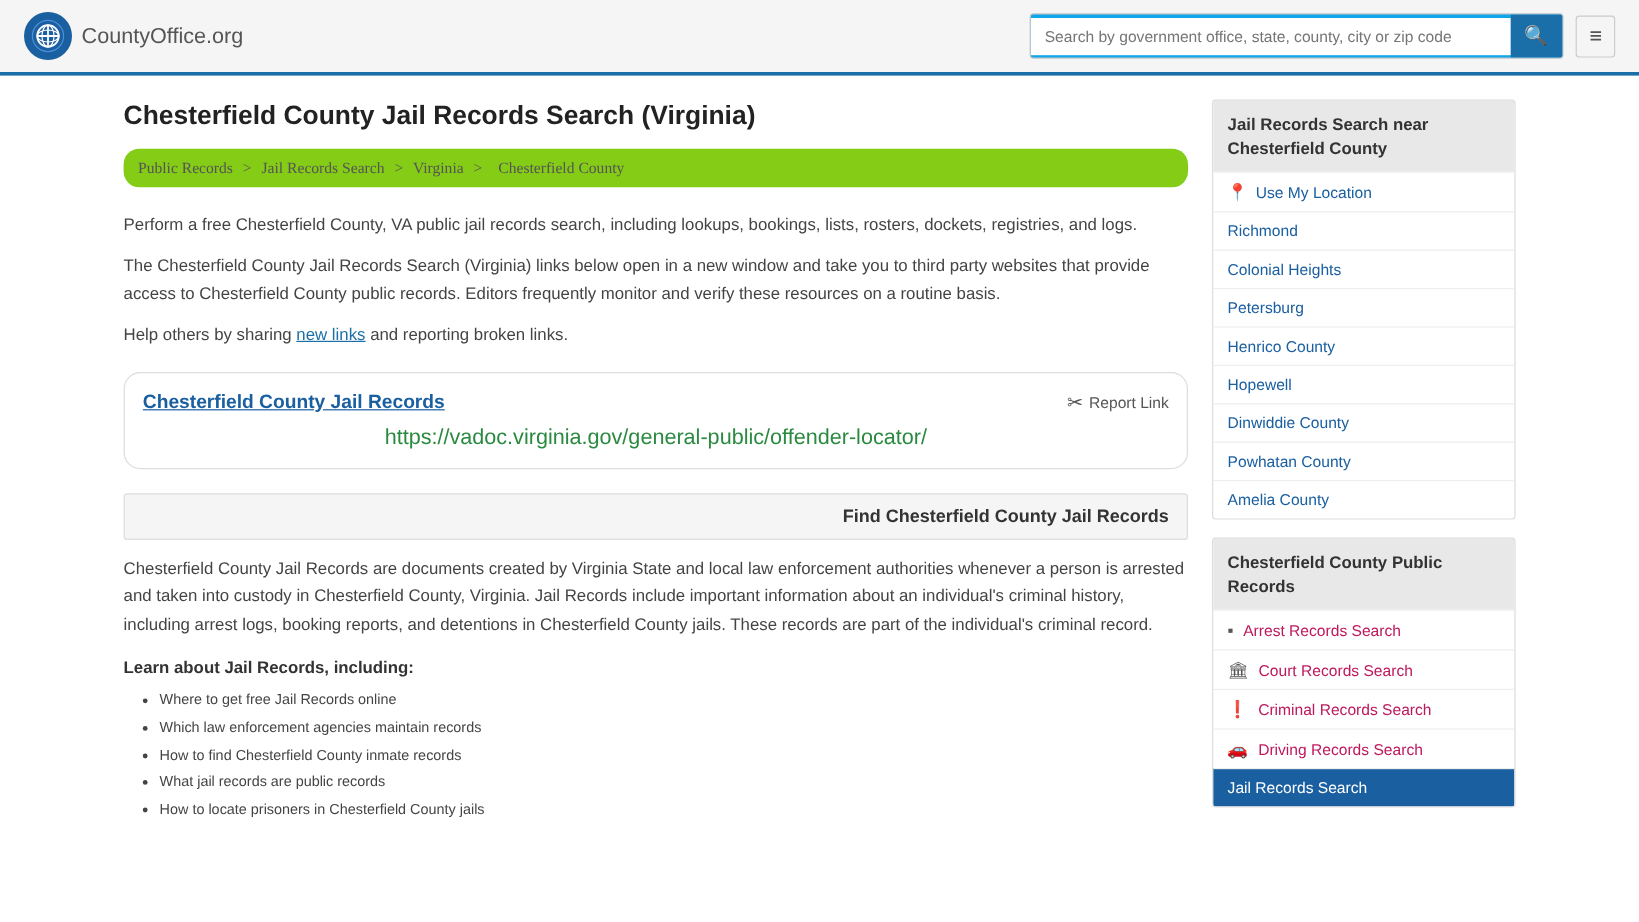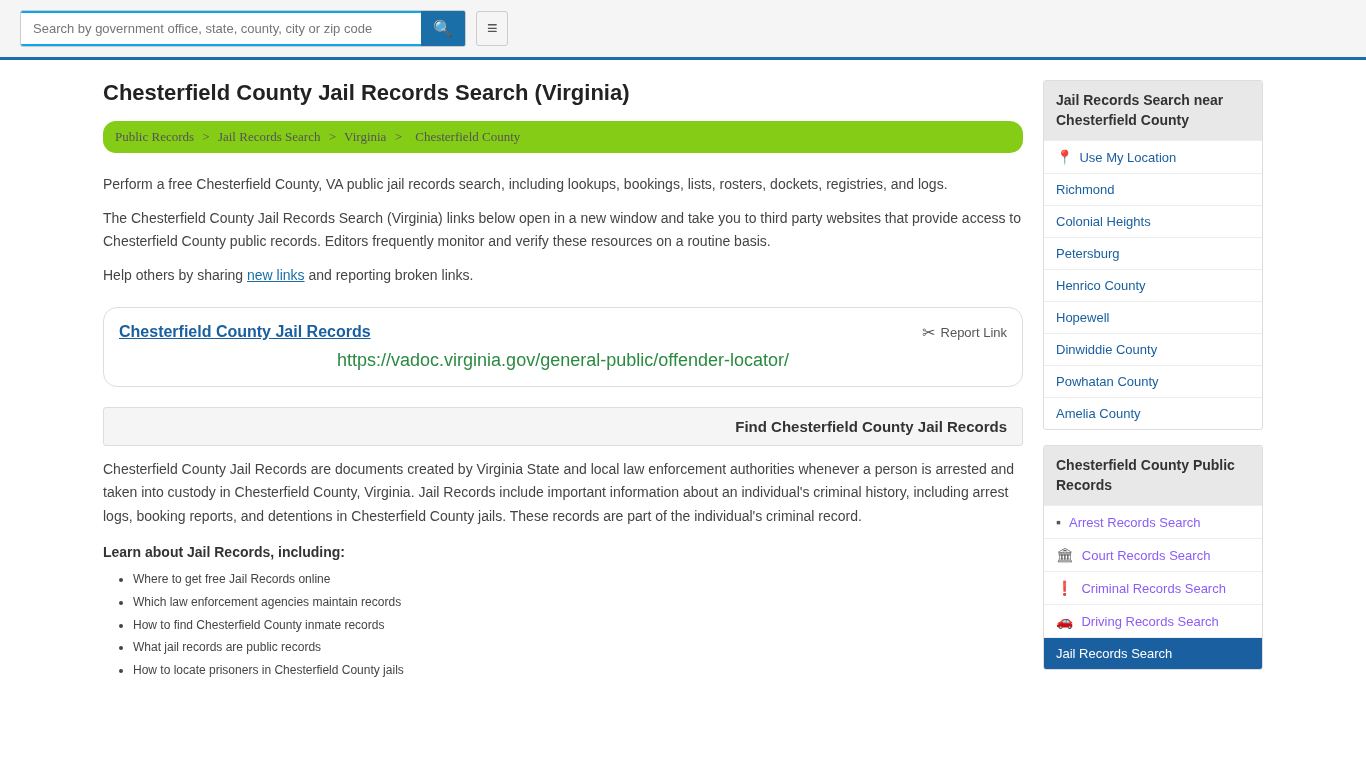--- a/index.html
+++ b/index.html
@@ -196,21 +196,21 @@
     .bullet-list {
       list-style: disc;
       padding-left: 30px;
       font-size: 12px;
       color: #444;
       line-height: 1.9;
     }
 
     
     .sidebar {
-      width: 220px;
+      width: 253px;
       flex-shrink: 0;
     }
     .sidebar-section {
       border: 1px solid #ddd;
       border-radius: 3px;
       margin-bottom: 15px;
       overflow: hidden;
     }
     .sidebar-section-title {
       background: #e8e8e8;
@@ -241,21 +241,21 @@
 
     
     .pub-rec-item {
       padding: 8px 12px;
       border-top: 1px solid #eee;
       font-size: 13px;
       display: flex;
       align-items: center;
       gap: 8px;
     }
-    .pub-rec-item a { color: #8b5cf6; text-decoration: none; }
+    .pub-rec-item a { color: #be185d; text-decoration: none; }
     .pub-rec-icon {
       font-size: 14px;
       color: #555;
     }
 
     
     .sidebar-item-active {
       background: #1a5fa0;
       padding: 8px 12px;
       border-top: 1px solid #eee;
@@ -263,20 +263,35 @@
     }
     .sidebar-item-active a {
       color: white;
       text-decoration: none;
     }
   </style>
 </head>
 <body>
 
 <header class="header">
+  <div class="logo-area">
+    <div class="logo-circle">
+      <svg width="28" height="28" viewBox="0 0 28 28" fill="none">
+        <circle cx="14" cy="14" r="13" fill="#1a5fa0" stroke="#4a90d9" stroke-width="1"></circle>
+        <circle cx="14" cy="14" r="9" fill="none" stroke="white" stroke-width="1.5"></circle>
+        <line x1="14" y1="5" x2="14" y2="23" stroke="white" stroke-width="1.5"></line>
+        <line x1="5" y1="14" x2="23" y2="14" stroke="white" stroke-width="1.5"></line>
+        <ellipse cx="14" cy="14" rx="5" ry="9" fill="none" stroke="white" stroke-width="1"></ellipse>
+        <ellipse cx="14" cy="14" rx="9" ry="5" fill="none" stroke="white" stroke-width="1"></ellipse>
+      </svg>
+    </div>
+    <div class="logo-text">
+      <span>CountyOffice</span><span style="color:#555;font-weight:normal;">.org</span>
+    </div>
+  </div>
   <div class="header-right">
     <div class="search-bar">
       <input type="text" placeholder="Search by government office, state, county, city or zip code" style="">
       <button>🔍</button>
     </div>
     <button class="menu-btn">≡</button>
   </div>
 </header>
 
 <div class="main-container">

